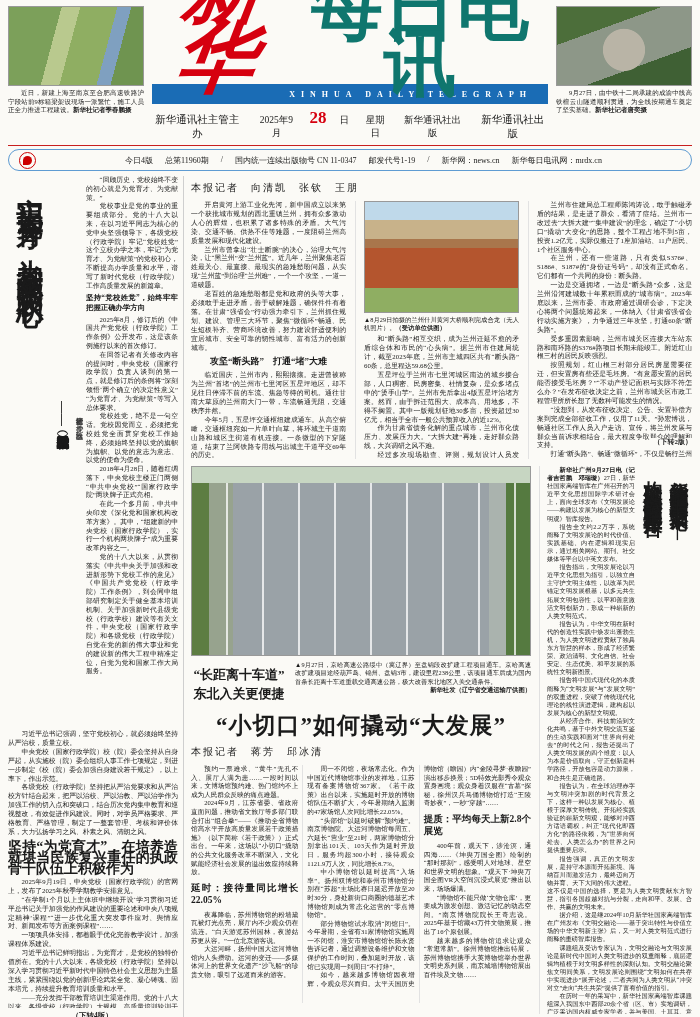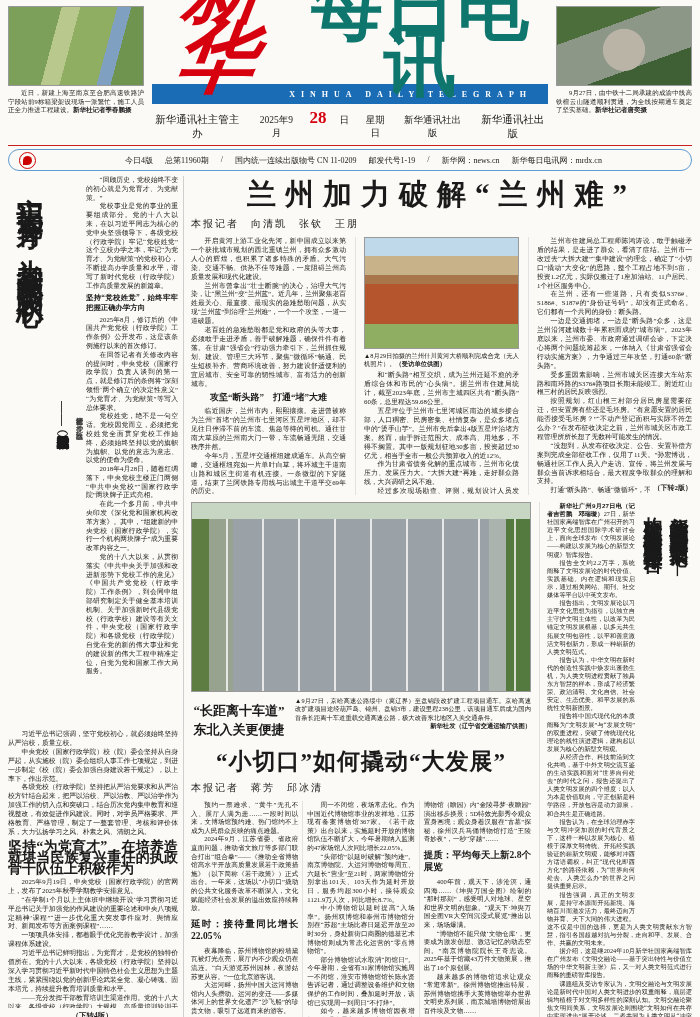--- a/index.html
+++ b/index.html
@@ -74,21 +74,21 @@
   .mcol{ flex:1; font-size:6.8px; line-height:8.9px; text-align:justify; overflow:hidden; position:relative; }
   .mcol + .mcol{ border-left:1px solid #e2e2e2; padding-left:8px; }
   .mcol p{ text-indent:2em; }
   .mcol h4{ font-size:9px; text-align:center; margin:5px 0; font-weight:900; }
   .mphoto{ height:112px; border:1px solid #999;
     background:
       linear-gradient(180deg, #bfd9ea 0 16%, #c8b28a 16% 34%, #a9764c 34% 42%, #b4552e 42% 78%, #8fae62 78% 100%);
   }
   .mcaption{ font-size:6.3px; line-height:8.2px; margin:3px 0 3px 0; text-align:justify; }
   .mcaption b{ font-family:"Liberation Sans","DejaVu Sans",sans-serif; }
-  .cont-tag{ position:absolute; right:0; bottom:2px; background:#fbfaf6; font-size:7px; font-weight:bold; padding-left:4px; }
+  .cont-tag{ position:absolute; right:0; bottom:12px; background:#fbfaf6; font-size:7px; font-weight:bold; padding-left:4px; }
 
   
   .lower{ display:flex; gap:8px; margin-top:7px; height:548px; }
   .lower-left{ width:340px; flex:none; }
   .hw-photo{ height:190px; border:1px solid #999; position:relative;
     background:
       repeating-linear-gradient(90deg, transparent 0 34px, rgba(255,255,255,.75) 34px 36px),
       linear-gradient(90deg, #5d7d42 0 5%, #97a38e 5% 12%, #9aa2a7 12% 88%, #aab3ae 88% 93%, #557a40 93% 100%);
   }
   .hw-photo::after{ content:""; position:absolute; left:0; right:0; top:0; height:16px; background:#c7d6c2; }
@@ -153,21 +153,21 @@
   </div>
 
   <div class="red-rule"></div>
 
   <div class="info-pill">
     <span class="emblem"></span>
     <span class="info-items">
       <span>今日4版</span>
       <span>总第11960期</span>
       <span>/</span>
-      <span>国内统一连续出版物号 CN 11-0209</span>
+      <span>国内统一连续出版物号 CN 11-0347</span>
       <span>邮发代号1-19</span>
       <span>/</span>
       <span>新华网：news.cn</span>
       <span>新华每日电讯网：mrdx.cn</span>
     </span>
   </div>
 
   <div class="content">
 
     <div class="left-col">
@@ -197,21 +197,20 @@
           <p>一项项具体安排，都着眼于优化完善教学设计，加强课程体系建设。</p>
           <p>习近平总书记鲜明指出，为党育才，是党校的独特价值所在。党的十八大以来，各级党校（行政学院）坚持以深入学习贯彻习近平新时代中国特色社会主义思想为主题主线，紧紧围绕以党的创新理论武装全党、凝心铸魂、固本培元，持续提升教育培训质量和水平。</p>
           <p>——充分发挥干部教育培训主渠道作用。党的十八大以来，各级党校（行政学院）大规模、高质量培训轮训干部，中央党校（国家行政学院）共举办主体班次1199个，培训学员157739人次。各级党校（行政学院）将学习习近平新时代中国特色社会主义思想作为中心内容和首要任务，紧跟党的创新理论发展和中央重大决策部署，及时丰富和充实理论讲授、实践解读、案例教学等单元讲题设置。</p>
         </div>
       <div class="la-cont">（下转4版）</div>
     </div>
 
     <div class="right-col">
 
       <div>
-        <h1 class="main-head">兰州加力破解“兰州难”</h1>
         <div class="byline">本报记者　向清凯　张钦　王朋</div>
         <div class="main-cols">
           <div class="mcol">
               <p>开启黄河上游工业化先河，新中国成立以来第一个获批城市规划的西北重镇兰州，拥有众多激动人心的辉煌，也积累了诸多特殊的矛盾。大气污染、交通不畅、供热不佳等难题，一度阻碍兰州高质量发展和现代化建设。</p>
               <p>兰州市曾拿出“壮士断腕”的决心，治理大气污染，让“黑兰州”变“兰州蓝”。近几年，兰州聚焦老百姓最关心、最直接、最现实的急难愁盼问题，从实现“兰州蓝”到治理“兰州难”，一个一个攻坚，一道一道破题。</p>
               <p>老百姓的急难愁盼都是党和政府的头等大事，必须敢于走进矛盾，善于破解难题，确保件件有着落。在甘肃“强省会”行动强力牵引下，兰州抓住规划、建设、管理三大环节，聚焦“微循环”畅通、民生短板补齐、营商环境改善，努力建设舒适便利的宜居城市、安全可靠的韧性城市、富有活力的创新城市。</p>
               <h4>攻坚“断头路”　打通“堵”大难</h4>
               <p>临近国庆，兰州市内，熙熙攘攘。走进曾被称为兰州“首堵”的兰州市七里河区五星坪地区，却不见往日停滞不前的车流、焦急等待的司机。通往甘南大草原的兰州南大门一带，车流畅通无阻，交通秩序井然。</p>
               <p>今年5月，五星坪交通枢纽建成通车。从高空俯瞰，交通枢纽宛如一片单叶白草，将环城主干道南山路和城区主街道有机连接。一条微型的下穿隧道，结束了兰阿铁路专用线与出城主干道平交69年的历史。</p>
             </div>

